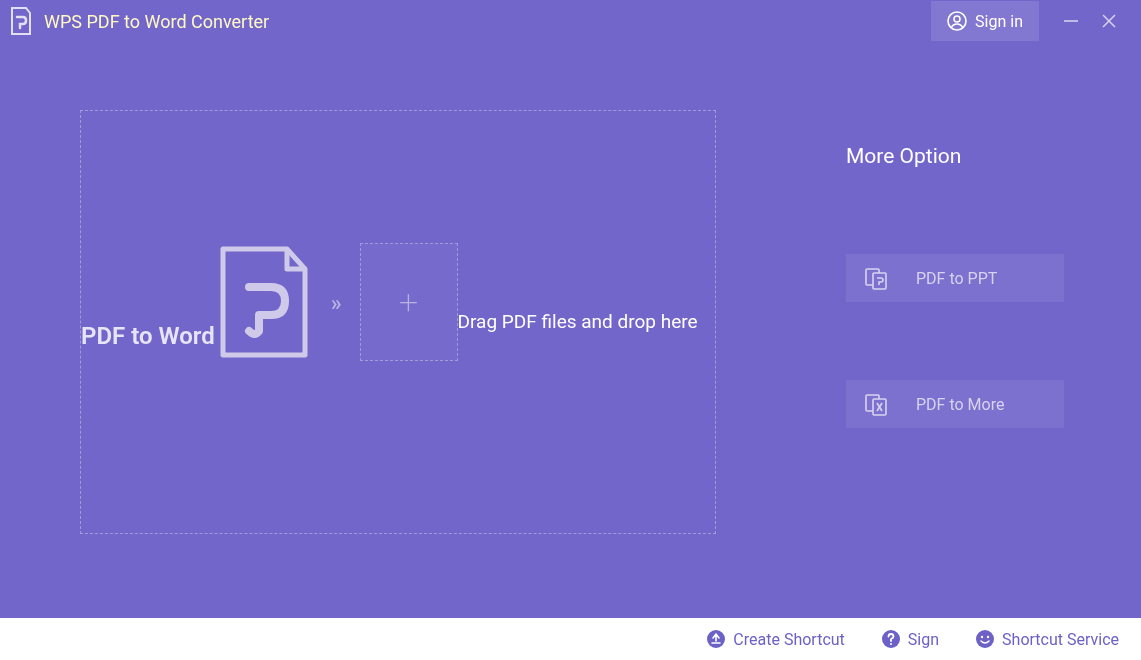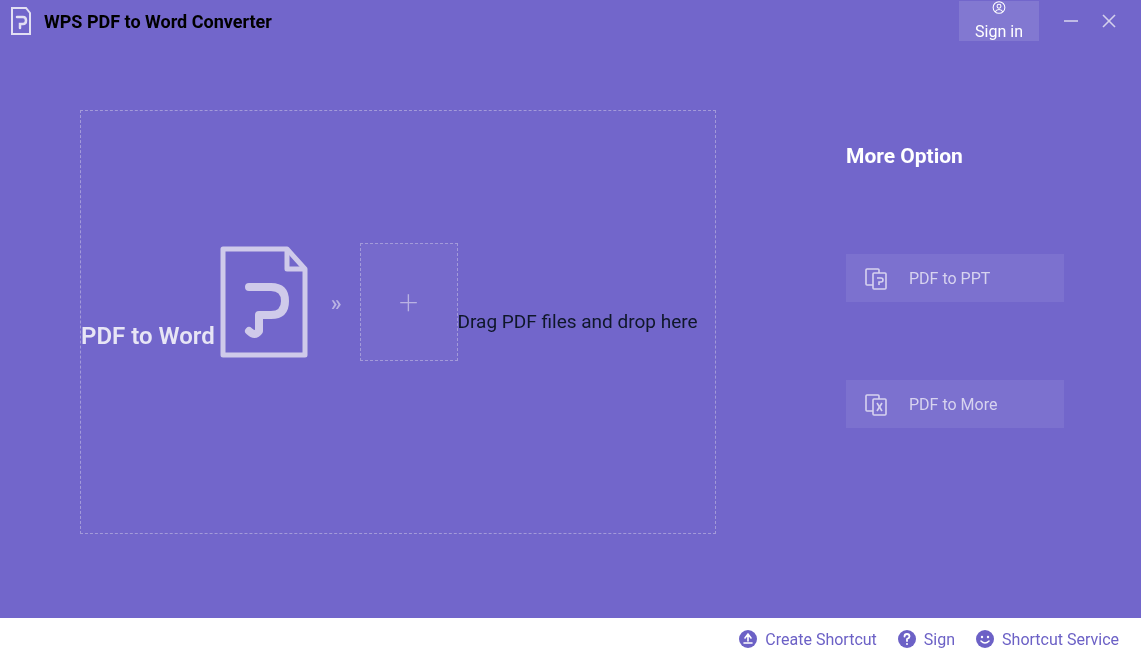--- a/index.html
+++ b/index.html
@@ -32,42 +32,41 @@
       padding: 0 6px;
       position: relative;
     }
     .logo {
       width: 22px;
       height: 30px;
       margin-left: 4px;
       margin-right: 12px;
     }
     .app-title {
-      color: #000000;
+      color: #fef9c3;
       font-size: 18px;
-      font-weight: 700;
+      font-weight: 400;
     }
     .titlebar-right {
       margin-left: auto;
       display: flex;
       align-items: center;
       height: 100%;
     }
     .signin-btn {
       display: flex;
       align-items: center;
       gap: 8px;
       background: #8278d1;
       color: #fff;
       padding: 0 16px;
       height: 40px;
       font-size: 16px;
       cursor: pointer;
       border: none;
-      flex-direction: column;
     }
     .win-controls {
       display: flex;
       align-items: center;
       gap: 22px;
       padding: 0 18px 0 24px;
     }
     .win-btn {
       cursor: pointer;
       color: #d4d0ec;
@@ -116,60 +115,60 @@
       border: 1px dashed #a39ad9;
       background: rgba(255,255,255,0.03);
       display: flex;
       align-items: center;
       justify-content: center;
       color: #b9b2e3;
       font-size: 34px;
       font-weight: 200;
     }
     .drop-instruction {
-      color: #0f172a;
+      color: #ffffff;
       font-size: 19px;
       text-align: right;
       line-height: 1.5;
     }
     .side-panel {
       margin-left: 130px;
       padding-top: 34px;
     }
     .side-title {
       color: #fff;
       font-size: 21px;
-      font-weight: 700;
+      font-weight: 400;
       margin-bottom: 86px;
     }
     .option-btn {
       display: flex;
       align-items: center;
-      gap: 21px;
+      gap: 28px;
       width: 218px;
       height: 48px;
       background: #7c71cf;
       color: #d7d3ef;
       padding: 0 18px;
       font-size: 16px;
       border: none;
       cursor: pointer;
       margin-bottom: 78px;
     }
     .option-btn svg {
       flex-shrink: 0;
     }
     .footer {
       height: 42px;
       background: #fff;
       display: flex;
       align-items: center;
       justify-content: flex-end;
       padding: 0 22px;
-      gap: 20px;
+      gap: 36px;
     }
     .footer-link {
       display: flex;
       align-items: center;
       gap: 7px;
       color: #6c61c6;
       font-size: 16px;
       cursor: pointer;
     }
     .footer-icon {

